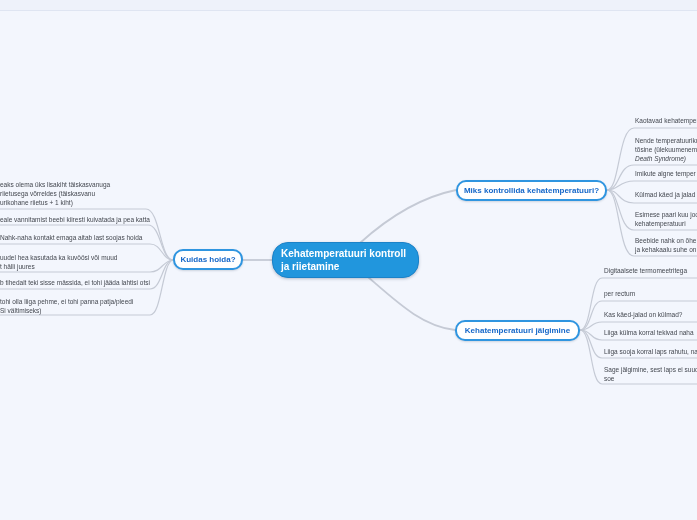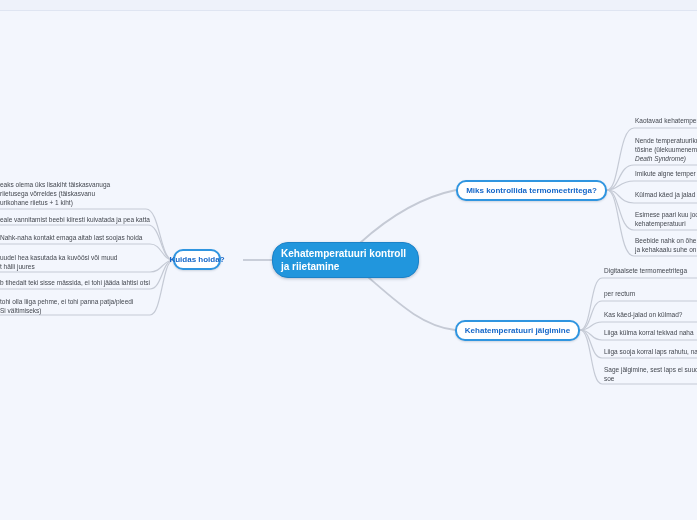--- a/index.html
+++ b/index.html
@@ -26,21 +26,21 @@
   
   .node-l1{
     position:absolute;box-sizing:border-box;height:21px;
     background:#ffffff;border:2px solid #2f95e0;border-radius:10px;
     color:#1668c9;font-weight:bold;font-size:8px;
     display:flex;align-items:center;justify-content:center;
     box-shadow:0 1px 2px rgba(40,60,90,.18);
     white-space:nowrap;cursor:pointer;
   }
   #node-why{left:456px;top:180px;width:151px;}
-  #node-how{left:173px;top:249px;width:48px;}
+  #node-how{left:173px;top:249px;width:70px;}
   #node-monitor{left:455px;top:320px;width:125px;}
 
   
   .leaf{position:absolute;font-size:6.5px;line-height:9px;color:#43474f;cursor:pointer;}
   .leaf .ln{white-space:nowrap;}
   .leaf .italic{font-style:italic;}
   .leaf.right-side{left:635px;}
   .leaf.mon-side{left:604px;}
   .w1{top:116px}.w2{top:136px}.w3{top:169px}.w4{top:190px}.w5{top:210px}.w6{top:236px}
   .m1{top:266px}.m2{top:289px}.m3{top:310px}.m4{top:328px}.m5{top:347px}.m6{top:365px}
@@ -76,21 +76,21 @@
     <path class="wire" d="M 0 209 L 146 209 C 160 209, 160 260, 173 260"></path>
     <path class="wire" d="M 0 225 L 148 225 C 161 225, 161 260, 173 260"></path>
     <path class="wire" d="M 0 244 L 150 244 C 162 244, 162 260, 173 260"></path>
     <path class="wire" d="M 0 272 L 150 272 C 162 272, 162 261, 173 260"></path>
     <path class="wire" d="M 0 289 L 150 289 C 162 289, 162 261, 173 260"></path>
     <path class="wire" d="M 0 315 L 150 315 C 162 315, 162 262, 173 260"></path>
   </svg>
 
   <div class="node-root">Kehatemperatuuri kontroll ja riietamine</div>
 
-  <div class="node-l1" id="node-why">Miks kontrollida termomeetritega?</div>
+  <div class="node-l1" id="node-why">Miks kontrollida kehatemperatuuri?</div>
   <div class="node-l1" id="node-how">Kuidas hoida?</div>
   <div class="node-l1" id="node-monitor">Kehatemperatuuri jälgimine</div>
 
   <div class="leaf right-side w1">
     <div class="ln">Kaotavad kehatemper</div>
   </div>
   <div class="leaf right-side w2">
     <div class="ln">Nende temperatuuriku</div>
     <div class="ln">tõsine (ülekuumenemi</div>
     <div class="ln italic">Death Syndrome)</div>

